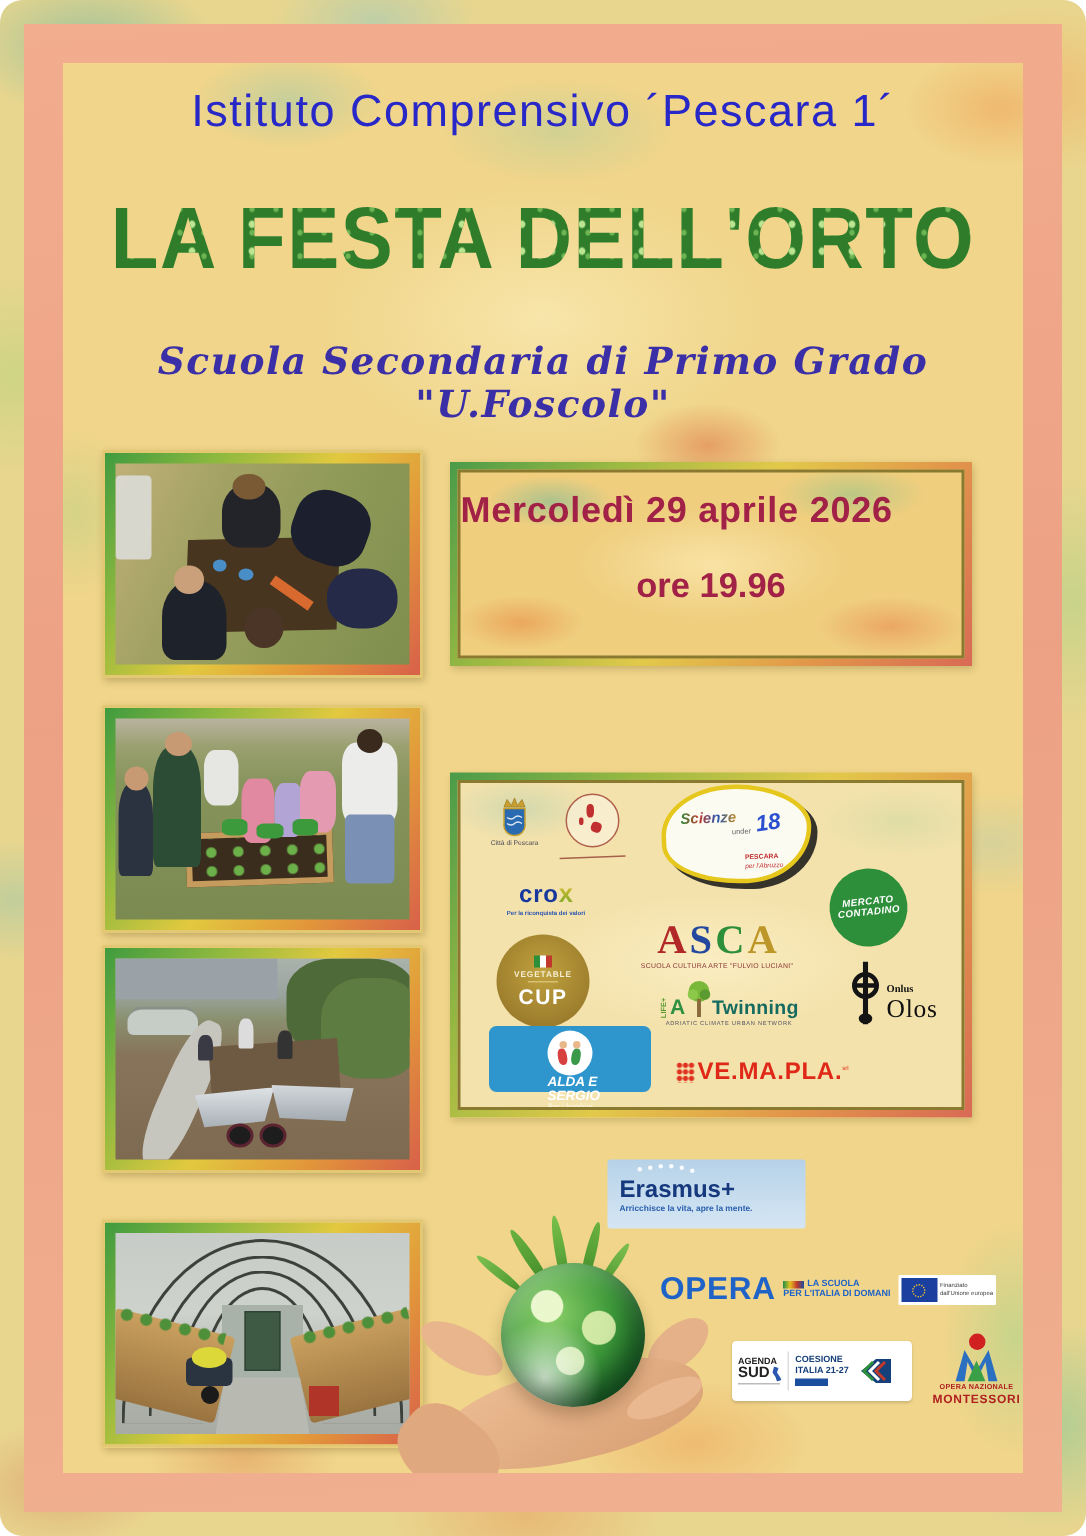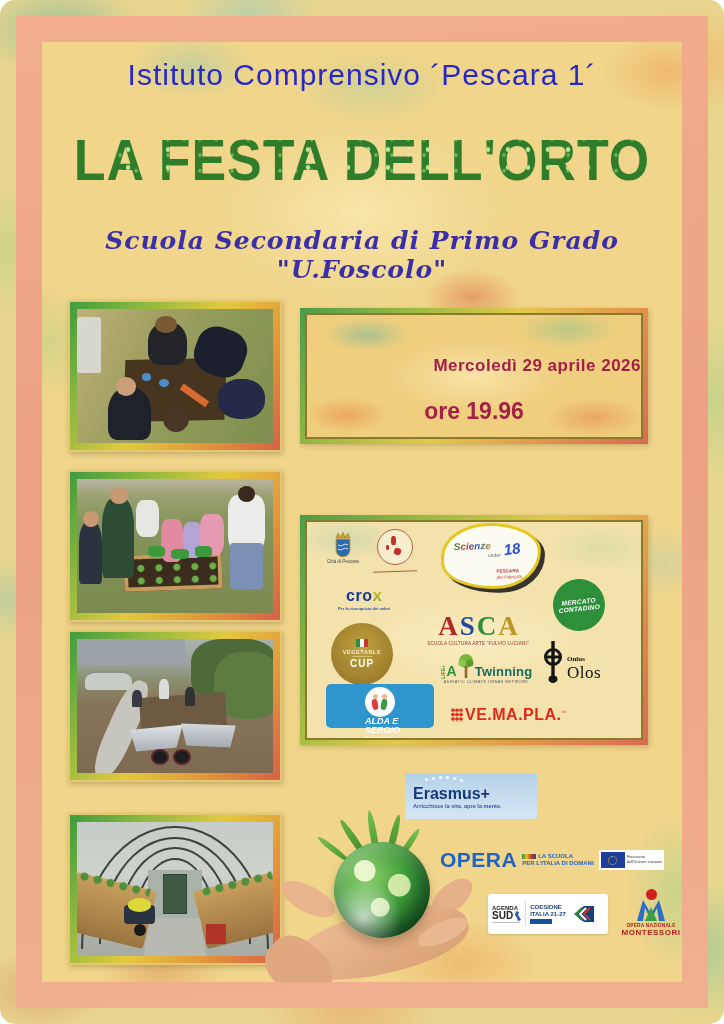--- a/index.html
+++ b/index.html
@@ -70,21 +70,21 @@
   .wc-date{background-color:#efce7e;background-image:
       radial-gradient(60px 24px at 18% 16%, rgba(90,180,160,.45), transparent 70%),
       radial-gradient(70px 26px at 78% 12%, rgba(110,190,140,.4), transparent 70%),
       radial-gradient(60px 26px at 12% 82%, rgba(230,130,60,.5), transparent 70%),
       radial-gradient(70px 28px at 86% 84%, rgba(230,120,70,.45), transparent 70%),
       radial-gradient(120px 50px at 50% 50%, rgba(255,240,190,.6), transparent 75%);}
   .wc-logos{background-color:#f4e2ac;background-image:
       radial-gradient(70px 30px at 12% 8%, rgba(110,190,180,.25), transparent 70%),
       radial-gradient(80px 34px at 88% 12%, rgba(140,200,140,.2), transparent 70%),
       radial-gradient(150px 60px at 50% 55%, rgba(255,246,210,.55), transparent 75%);}
-  .date-line{margin-top:41px;text-align:right;font-size:17px;color:#a12147;font-weight:600;letter-spacing:.5px}
+  .date-line{margin-top:12px;text-align:left;font-size:24px;color:#a12147;font-weight:600;letter-spacing:.5px}
   .time-line{margin-top:22px;text-align:center;font-size:23px;color:#a12147;font-weight:600}
 
   
   .lg{position:absolute;display:flex;flex-direction:column;align-items:center}
   .tiny{font-size:4.5px;color:#4a4a55}
   .serif{font-family:"Liberation Serif",serif}
 
   
   .erasmus{position:absolute;left:363px;top:731px;width:132px;height:46px;
     background:linear-gradient(180deg,#b6d2e8,#d5e6f4);border-radius:2px;padding:3px 8px;}
@@ -244,35 +244,35 @@
             <span style="font-size:6.5px;font-weight:800;font-style:italic;color:#fff;letter-spacing:.3px">MERCATO</span>
             <span style="font-size:6.5px;font-weight:800;font-style:italic;color:#fff;letter-spacing:.3px">CONTADINO</span>
           </div>
         </div>
 
         <div class="lg" style="left:24px;top:101px">
           <div style="width:62px;height:62px;border-radius:50%;background:radial-gradient(circle at 50% 40%,#c0a23e,#8f6f26);display:flex;flex-direction:column;align-items:center;justify-content:center">
             <div style="width:12px;height:8px;background:linear-gradient(90deg,#2e8f3a 33%,#fff 33% 66%,#c0392b 66%);margin-bottom:2px"></div>
             <span style="font-size:5.5px;color:#f5edd0;letter-spacing:.6px;font-weight:700">VEGETABLE</span>
             <div style="width:20px;height:1px;background:#d8c070;margin:1px 0"></div>
-            <span style="font-size:10px;font-weight:900;color:#fff;letter-spacing:1px">CUP</span>
+            <span style="font-size:14px;font-weight:900;color:#fff;letter-spacing:1px">CUP</span>
           </div>
         </div>
 
         <div class="lg" style="left:112px;top:91px;width:118px">
           <div class="serif" style="display:flex;gap:2px;line-height:1">
             <span style="font-size:27px;font-weight:700;color:#b22828">A</span>
             <span style="font-size:27px;font-weight:700;color:#24489e">S</span>
             <span style="font-size:27px;font-weight:700;color:#2e8f3a">C</span>
             <span style="font-size:27px;font-weight:700;color:#bd9628">A</span>
           </div>
           <div style="font-size:4.6px;color:#8a3535;letter-spacing:.2px;margin-top:1px">SCUOLA CULTURA ARTE "FULVIO LUCIANI"</div>
         </div>
 
-        <div class="lg" style="left:236px;top:119px;flex-direction:row;align-items:flex-end">
+        <div class="lg" style="left:260px;top:119px;flex-direction:row;align-items:flex-end">
           <svg width="20" height="42" viewBox="0 0 20 42">
             <line x1="10" y1="0" x2="10" y2="42" stroke="#141414" stroke-width="3.4"></line>
             <circle cx="10" cy="16" r="7.5" fill="none" stroke="#141414" stroke-width="3"></circle>
             <line x1="2" y1="16" x2="18" y2="16" stroke="#141414" stroke-width="3"></line>
             <ellipse cx="10" cy="38" rx="4.5" ry="3.5" fill="#141414"></ellipse>
           </svg>
           <div style="display:flex;flex-direction:column;align-items:flex-start;margin-left:4px">
             <span class="serif" style="font-size:7px;font-weight:700;color:#111">Onlus</span>
             <span class="serif" style="font-size:17px;color:#111;letter-spacing:.5px">Olos</span>
           </div>

